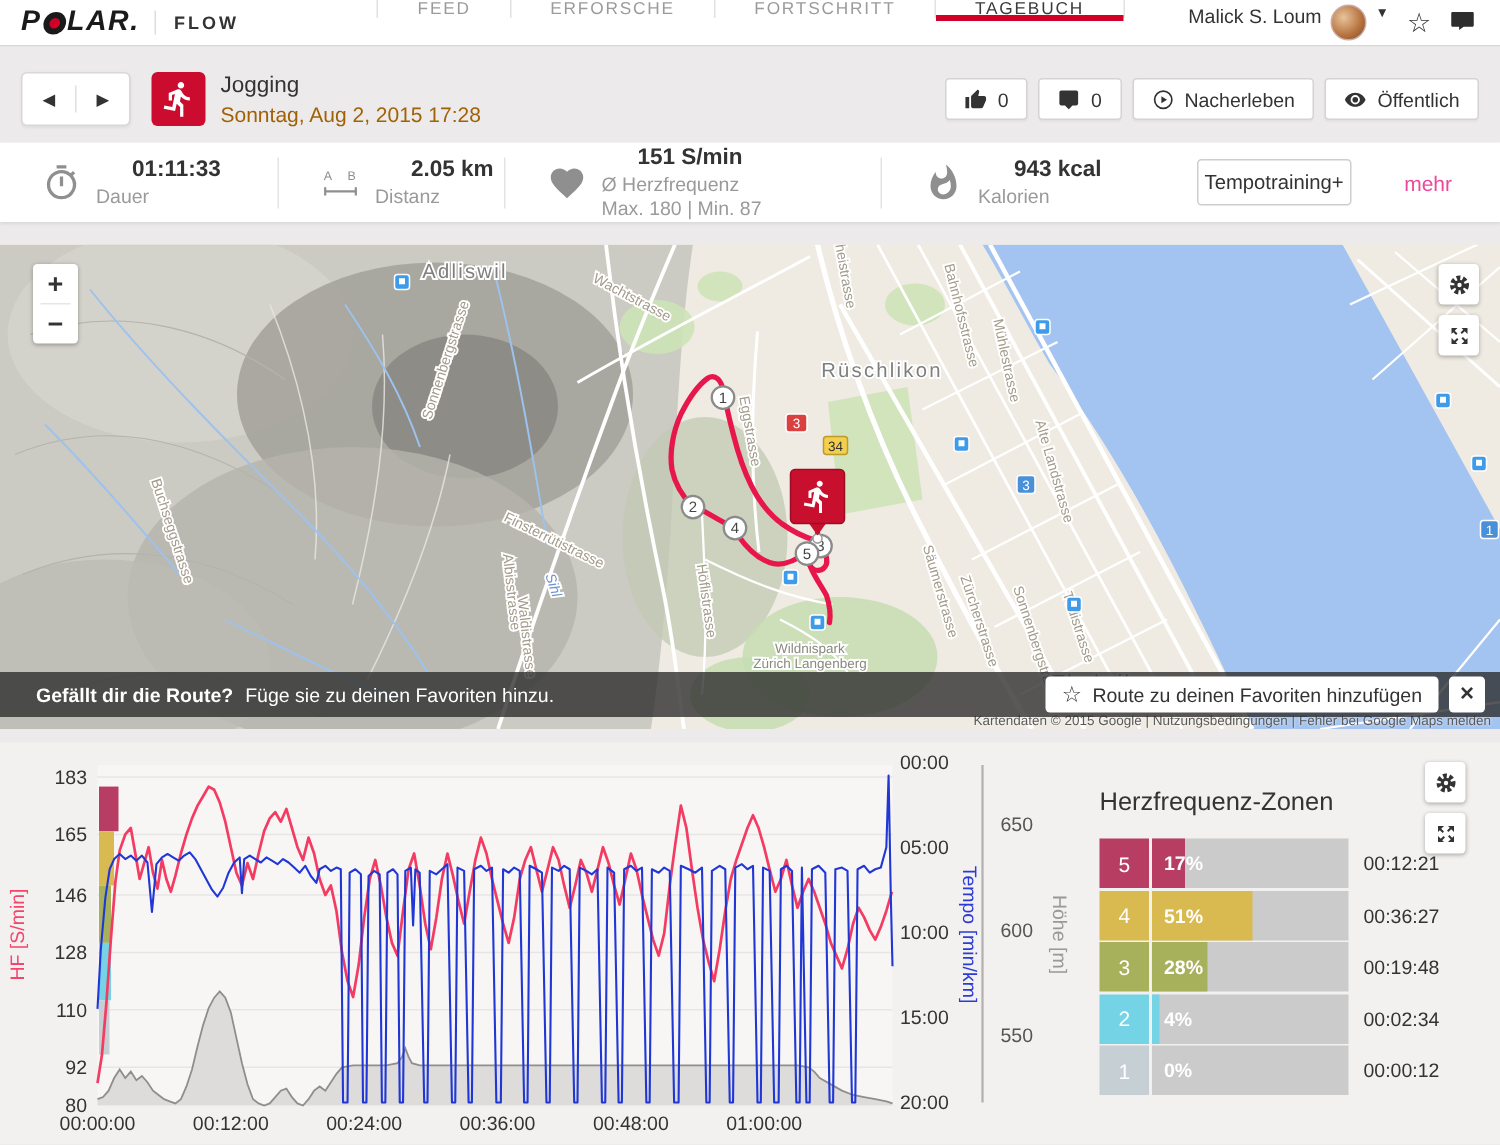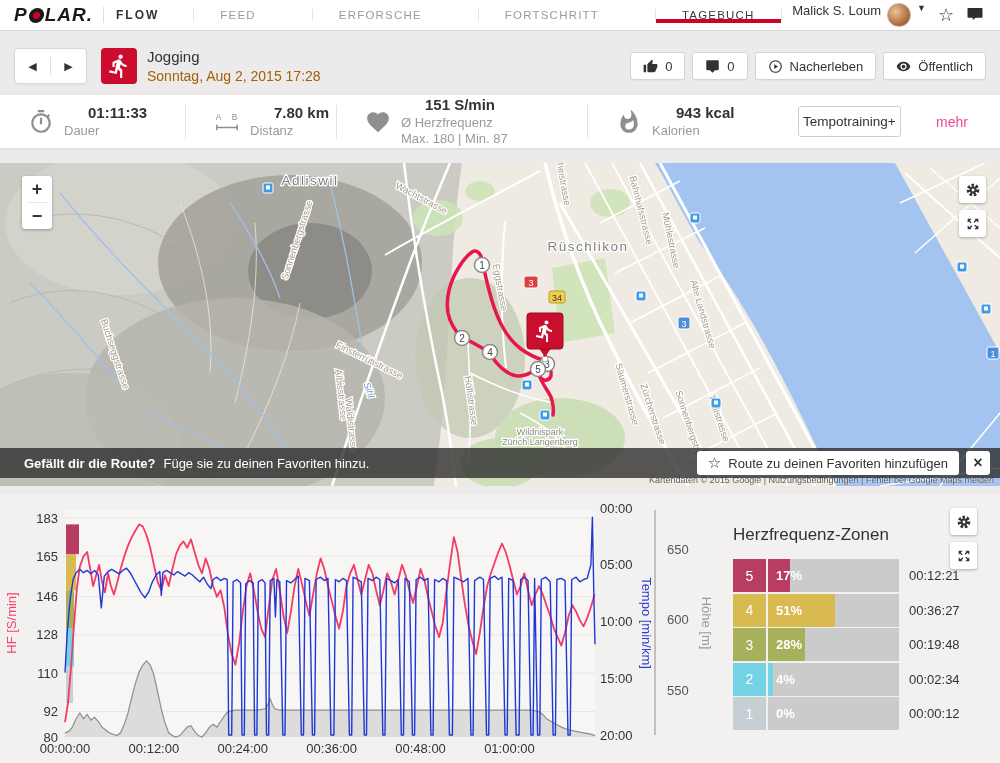--- a/index.html
+++ b/index.html
@@ -4,21 +4,21 @@
 <style>
   html,body{margin:0;padding:0;}
   body{width:1000px;height:763px;background:#eceaea;font-family:"Liberation Sans","DejaVu Sans",sans-serif;color:#333;overflow:hidden;position:relative;}
   svg{display:block;}
   
   .nav{position:absolute;top:0;left:0;right:0;height:30px;background:#fff;border-bottom:1px solid #d8d6d5;display:flex;align-items:center;z-index:30;}
   .logo{display:flex;align-items:center;margin-left:14px;font-style:italic;font-weight:bold;font-size:19px;letter-spacing:1px;color:#1a1a1a;}
   .logo-o{display:inline-block;width:15px;height:15px;border-radius:50%;background:#1a1a1a;position:relative;margin:0 1px;transform:skewX(-8deg);}
   .logo-o::after{content:"";position:absolute;left:4px;top:4px;width:7px;height:7px;border-radius:50%;background:#d10027;}
   .brand{font-size:12px;letter-spacing:2px;color:#333;font-weight:bold;border-left:1px solid #ddd;padding-left:12px;margin-left:10px;height:16px;line-height:16px;}
-  .tabs{display:flex;margin-left:34px;height:30px;align-items:center;gap:30px;}
+  .tabs{display:flex;margin-left:92px;height:30px;align-items:flex-start;}
   .tab{position:relative;display:flex;align-items:center;padding:0 26px;font-size:11.5px;letter-spacing:1.2px;color:#9b9b9b;cursor:pointer;border-left:1px solid #e4e2e1;}
   .tab:last-child{border-right:1px solid #e4e2e1;}
   .tab.active{color:#3a3a3a;}
   .tab.active::after{content:"";position:absolute;left:0;right:0;bottom:-2px;height:4px;background:#d10027;}
   .nav-right{margin-left:auto;display:flex;align-items:center;margin-right:14px;gap:10px;}
   .user{display:flex;gap:6px;font-size:13px;color:#333;cursor:pointer;}
   .avatar{width:22px;height:22px;border-radius:50%;background:radial-gradient(circle at 35% 35%,#e8c39a,#b5713d 60%,#7d4a22);border:1px solid #caa;}
   .caret{font-size:9px;color:#333;}
   .navicon{width:20px;height:20px;color:#333;font-size:18px;line-height:20px;text-align:center;cursor:pointer;}
   
@@ -210,21 +210,21 @@
       </span>
   </div>
   <div class="sep"></div>
   <div class="stat" style="width:150px">
     <span class="icn">
         <svg viewBox="0 0 28 22" width="28" height="22">
           <use href="#ic-ab"></use>
         </svg>
       </span>
     <span>
-        <div class="sval">7.80 km</div>
+        <div class="sval">2.05 km</div>
     <div class="slab">Distanz</div>
       </span>
   </div>
   <div class="sep"></div>
   <div class="stat" style="width:250px">
     <span class="icn">
         <svg viewBox="0 0 24 24">
           <use href="#ic-heart"></use>
         </svg>
       </span>

